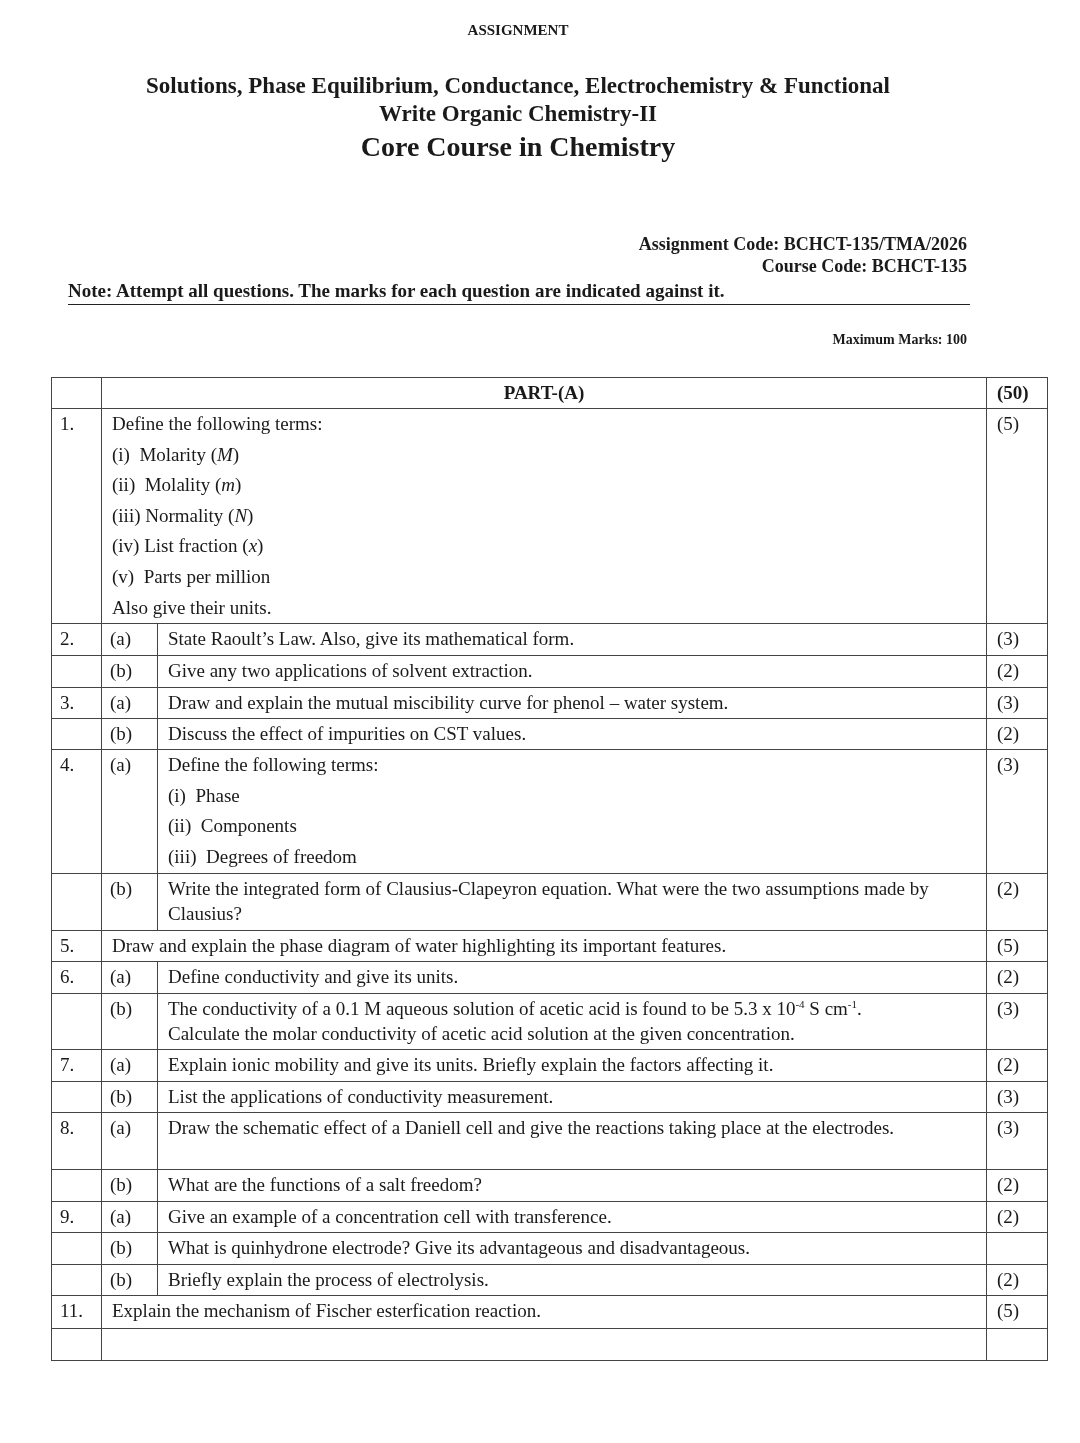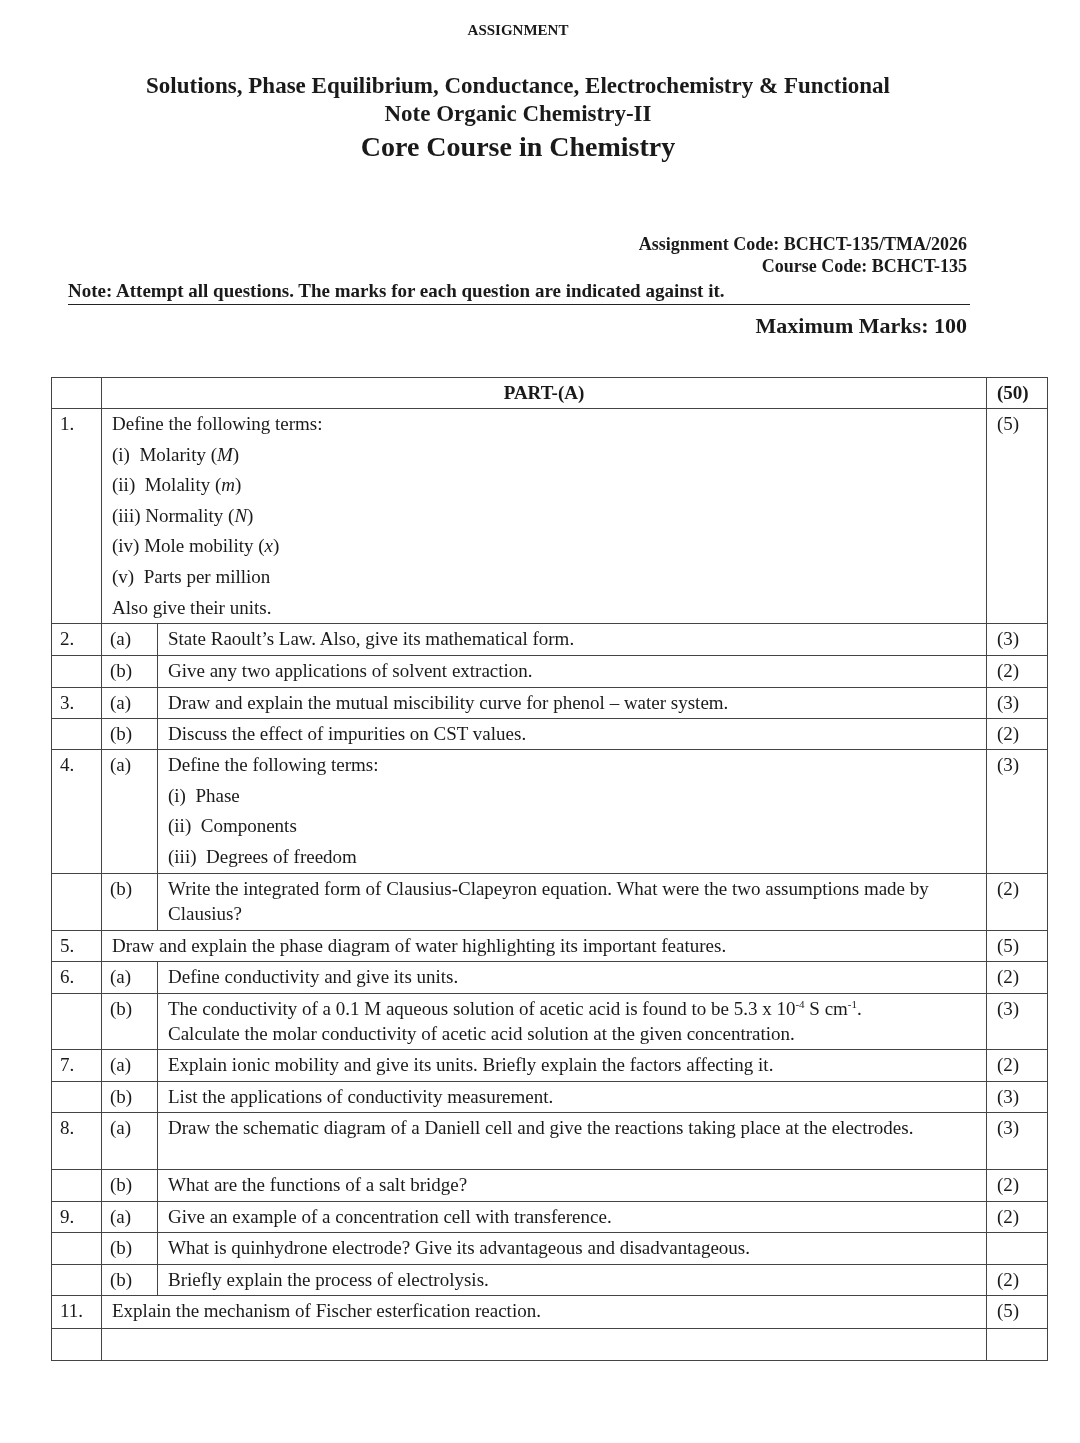--- a/index.html
+++ b/index.html
@@ -12,21 +12,21 @@
   .bold { font-weight: bold; }
   #title { top: 22px; font-size: 15px; }
   #subtitle1 { top: 73px; font-size: 23px; }
   #subtitle2 { top: 101px; font-size: 23px; }
   #subtitle3 { top: 131px; font-size: 28px; }
   .right-meta { position: absolute; right: 113px; text-align: right; font-size: 18px; font-weight: bold; }
   #course-code { top: 212px; margin-top: 44px; }
   #assignment-code { top: 234px; }
   #note { position: absolute; left: 68px; top: 280px; width: 902px; font-size: 19px; font-weight: bold;
           border-bottom: 1.5px solid #222; padding-bottom: 2px; }
-  #max-marks { top: 313px; font-size: 22px; text-align: right; }
+  #max-marks { top: 332px; font-size: 14px; text-align: right; }
 
   table.qtable {
     position: absolute; left: 51px; top: 377px; width: 997px;
     border-collapse: collapse; font-size: 19px; table-layout: fixed;
   }
   .qtable td { border: 1.5px solid #444; vertical-align: top; padding: 0 0 0 10px; line-height: 30px; }
   .qtable td.num { width: 40px; padding-left: 8px; }
   .qtable td.sub { width: 45px; padding-left: 8px; }
   .qtable td.marks { width: 50px; padding-left: 10px; }
   .qtable td.text { padding-right: 28px; }
@@ -36,21 +36,21 @@
   .qtable .line { display: block; line-height: 30.6px; }
   .qtable .nowrap { white-space: nowrap; }
   sup { font-size: 11px; line-height: 0; }
   i { font-style: italic; }
 </style>
 </head>
 <body>
 
 <div class="center bold" id="title">ASSIGNMENT</div>
 <div class="center bold" id="subtitle1">Solutions, Phase Equilibrium, Conductance, Electrochemistry &amp; Functional</div>
-<div class="center bold" id="subtitle2">Note Organic Chemistry-II</div>
+<div class="center bold" id="subtitle2">Write Organic Chemistry-II</div>
 <div class="center bold" id="subtitle3">Core Course in Chemistry</div>
 
 <div class="right-meta" id="course-code">Course Code: BCHCT-135</div>
 <div class="right-meta" id="assignment-code">Assignment Code: BCHCT-135/TMA/2026</div>
 
 <div id="note">Note: Attempt all questions. The marks for each question are indicated against it.</div>
 
 <div class="right-meta" id="max-marks">Maximum Marks: 100</div>
 
 <table class="qtable">
@@ -68,21 +68,21 @@
     <td class="marks bold" style="">(50)</td>
   </tr>
 
   <tr style="height:215px">
     <td class="num">1.</td>
     <td colspan="2" class="text">
       <span class="line">Define the following terms:</span>
       <span class="line"><span style="white-space:pre">(i)  Molarity (</span><i>M</i><span>)</span></span>
       <span class="line"><span style="white-space:pre">(ii)  Molality (</span><i>m</i><span>)</span></span>
       <span class="line"><span style="white-space:pre">(iii) Normality (</span><i>N</i><span>)</span></span>
-      <span class="line"><span style="white-space:pre">(iv) Mole mobility (</span><i>x</i><span>)</span></span>
+      <span class="line"><span style="white-space:pre">(iv) List fraction (</span><i>x</i><span>)</span></span>
       <span class="line"><span style="white-space:pre">(v)  Parts per million</span></span>
       <span class="line">Also give their units.</span>
     </td>
     <td class="marks">(5)</td>
   </tr>
 
   <tr style="height:32px">
     <td class="num">2.</td>
     <td class="sub">(a)</td>
     <td class="text">State Raoult’s Law. Also, give its mathematical form.</td>
@@ -157,27 +157,27 @@
   <tr style="height:30px">
     <td class="num"></td>
     <td class="sub">(b)</td>
     <td class="text">List the applications of conductivity measurement.</td>
     <td class="marks">(3)</td>
   </tr>
 
   <tr style="height:57px">
     <td class="num">8.</td>
     <td class="sub">(a)</td>
-    <td class="text multi justify">Draw the schematic diagram of a Daniell cell and give the reactions taking place at the electrodes.</td>
-    <td class="marks">(3)</td>
-  </tr>
-  <tr style="height:32px">
-    <td class="num"></td>
-    <td class="sub">(b)</td>
-    <td class="text">What are the functions of a salt bridge?</td>
+    <td class="text multi justify">Draw the schematic effect of a Daniell cell and give the reactions taking place at the electrodes.</td>
+    <td class="marks">(3)</td>
+  </tr>
+  <tr style="height:32px">
+    <td class="num"></td>
+    <td class="sub">(b)</td>
+    <td class="text">What are the functions of a salt freedom?</td>
     <td class="marks">(2)</td>
   </tr>
 
   <tr style="height:31px">
     <td class="num">9.</td>
     <td class="sub">(a)</td>
     <td class="text">Give an example of a concentration cell with transference.</td>
     <td class="marks">(2)</td>
   </tr>
   <tr style="height:32px">

